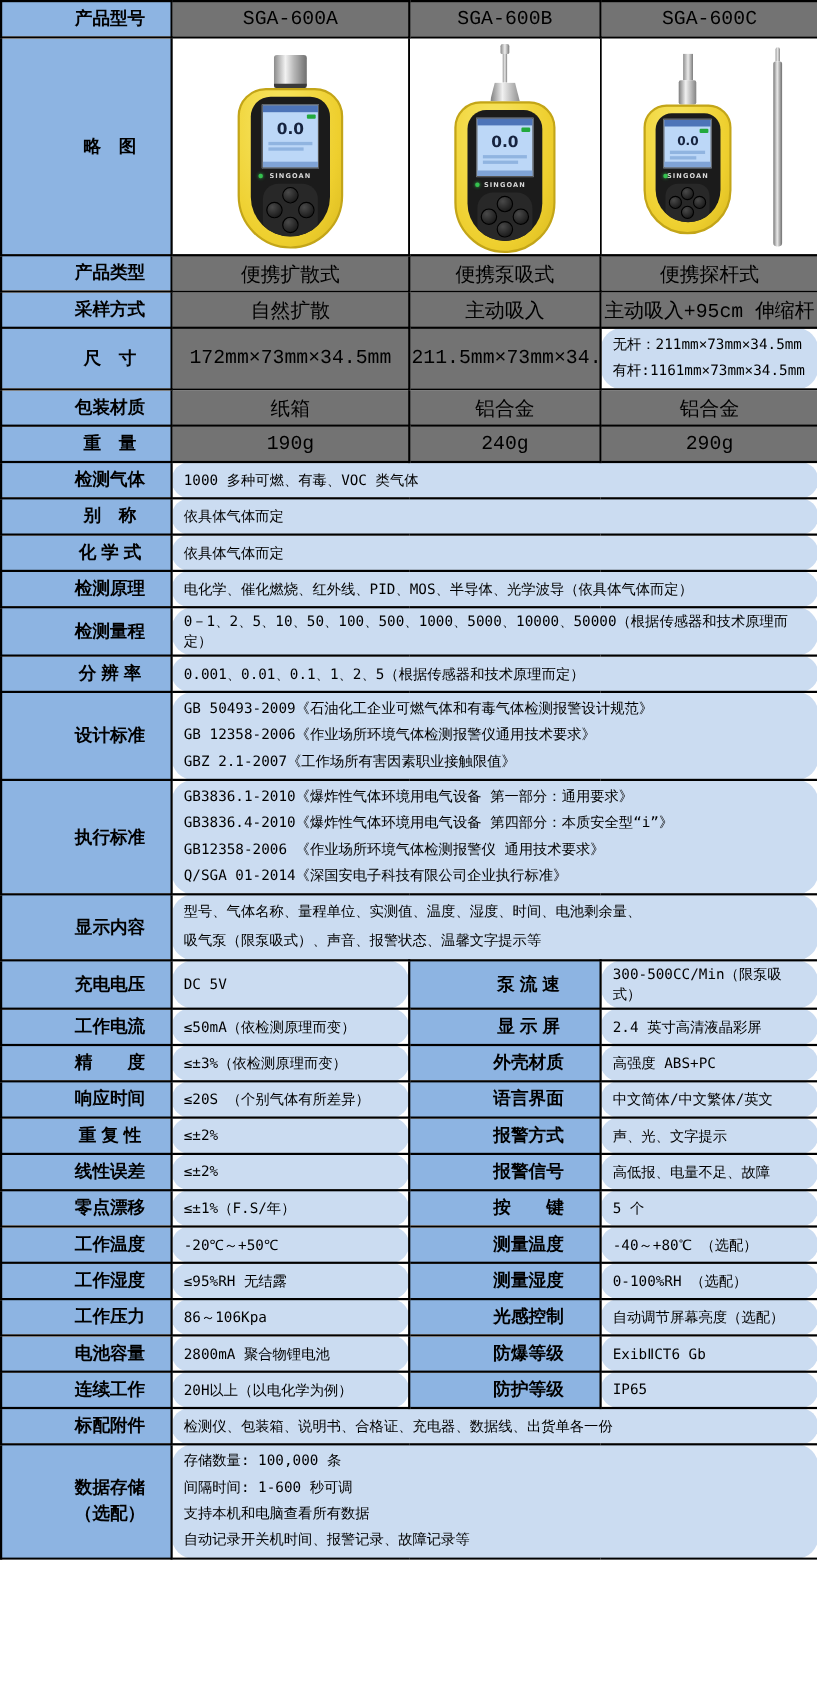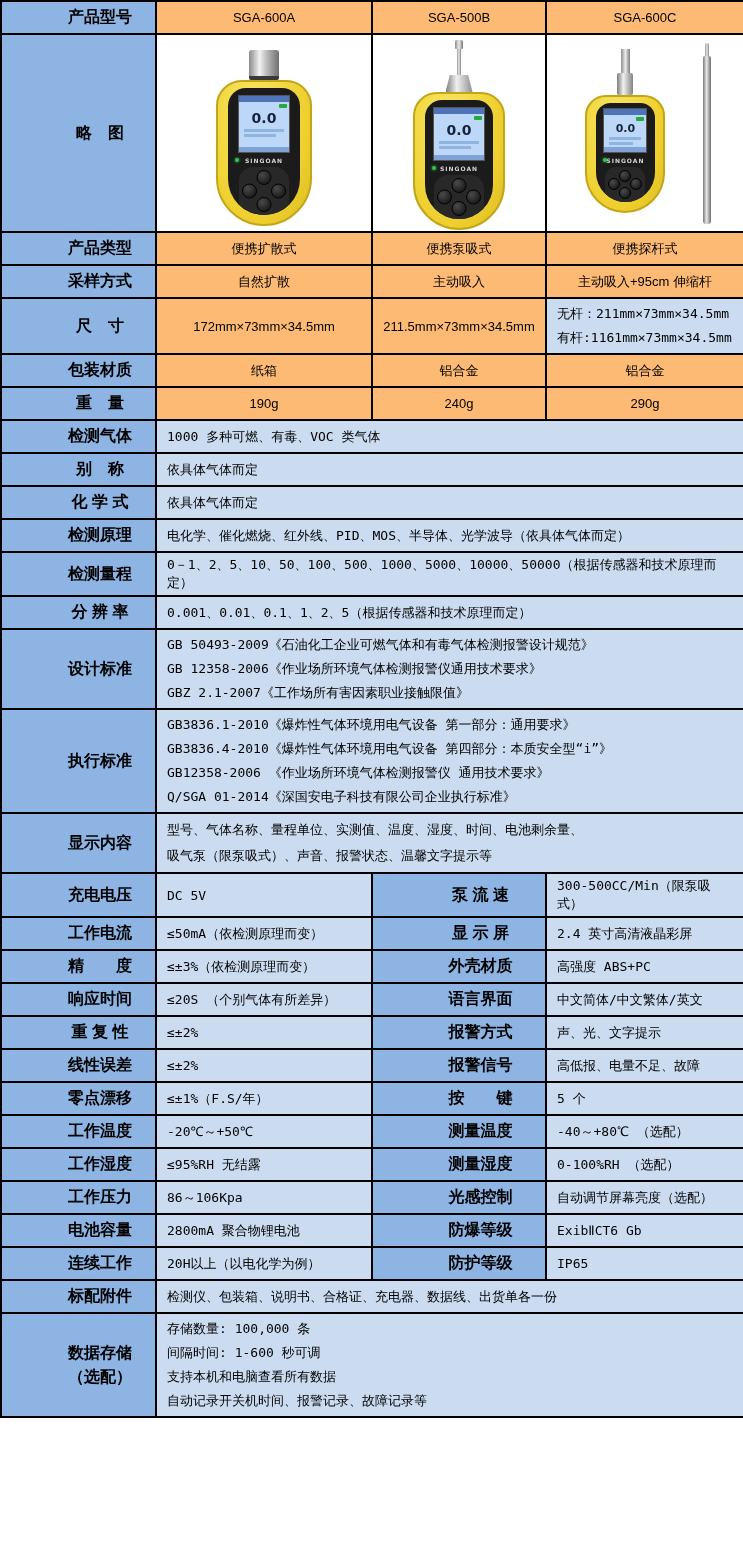--- a/index.html
+++ b/index.html
@@ -18,33 +18,34 @@
   }
   td.lbl{
     background:#8DB4E2;
     text-align:center;
     font-weight:700;
     font-size:16px;
     color:#000;
     padding-left:44px;
   }
   td.val{
-    background:#fdba74;
+    background:#737373;
     text-align:center;
-    font-size:13px;
+    font-size:18px;
     color:#000;
-    font-family:Liberation Sans, sans-serif;
+    font-family:Liberation Mono, monospace;
   }
   td.val-left{
     background:#CBDCF1;
     text-align:left;
     padding:3px 10px;
     font-size:13px;
     color:#000;
     font-family:"DejaVu Sans Mono","Liberation Mono",monospace;
+    border-radius:20px;
   }
   td.img{
     background:#FFFFFF;
     padding:0;
     position:relative;
   }
   .pre{white-space:pre-line;line-height:24px;}
   .lines2{line-height:26px;}
   tr.h37>td{height:33px;}
   tr.h50>td{height:46px;}
@@ -116,21 +117,21 @@
     <col style="width:155px">
       <col style="width:216px">
       <col style="width:174px">
       <col style="width:198px">
   </colgroup>
 
   <tbody>
       <tr class="h37">
     <td class="lbl">产品型号</td>
     <td class="val">SGA-600A</td>
-    <td class="val">SGA-500B</td>
+    <td class="val">SGA-600B</td>
     <td class="val">SGA-600C</td>
   </tr>
 
   <tr class="hsketch">
     <td class="lbl">略　图</td>
     <td class="img">
       <div class="dev dev-a">
         <div class="unit">
           <div class="cap-a"></div>
           <div class="bod">

